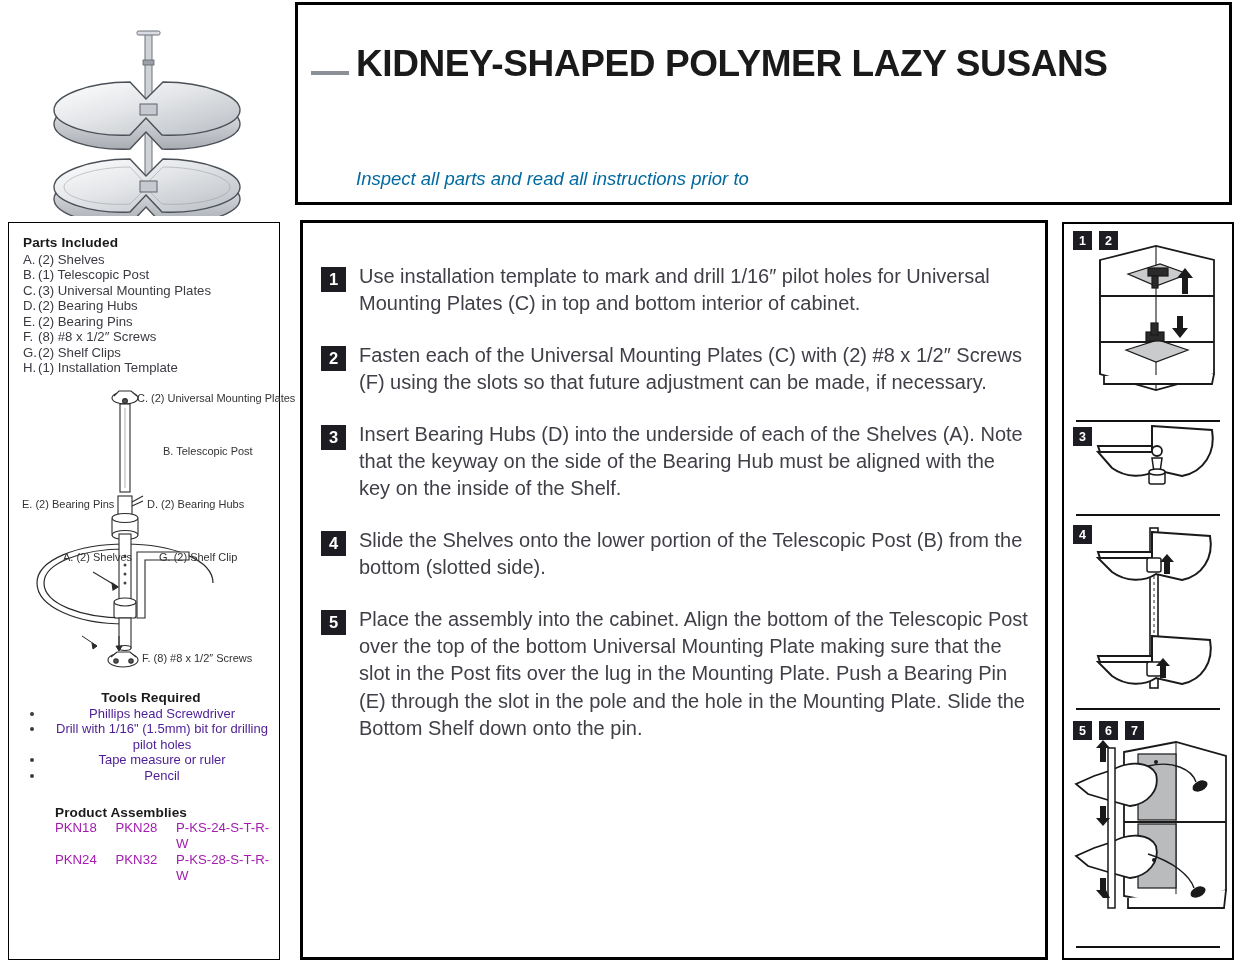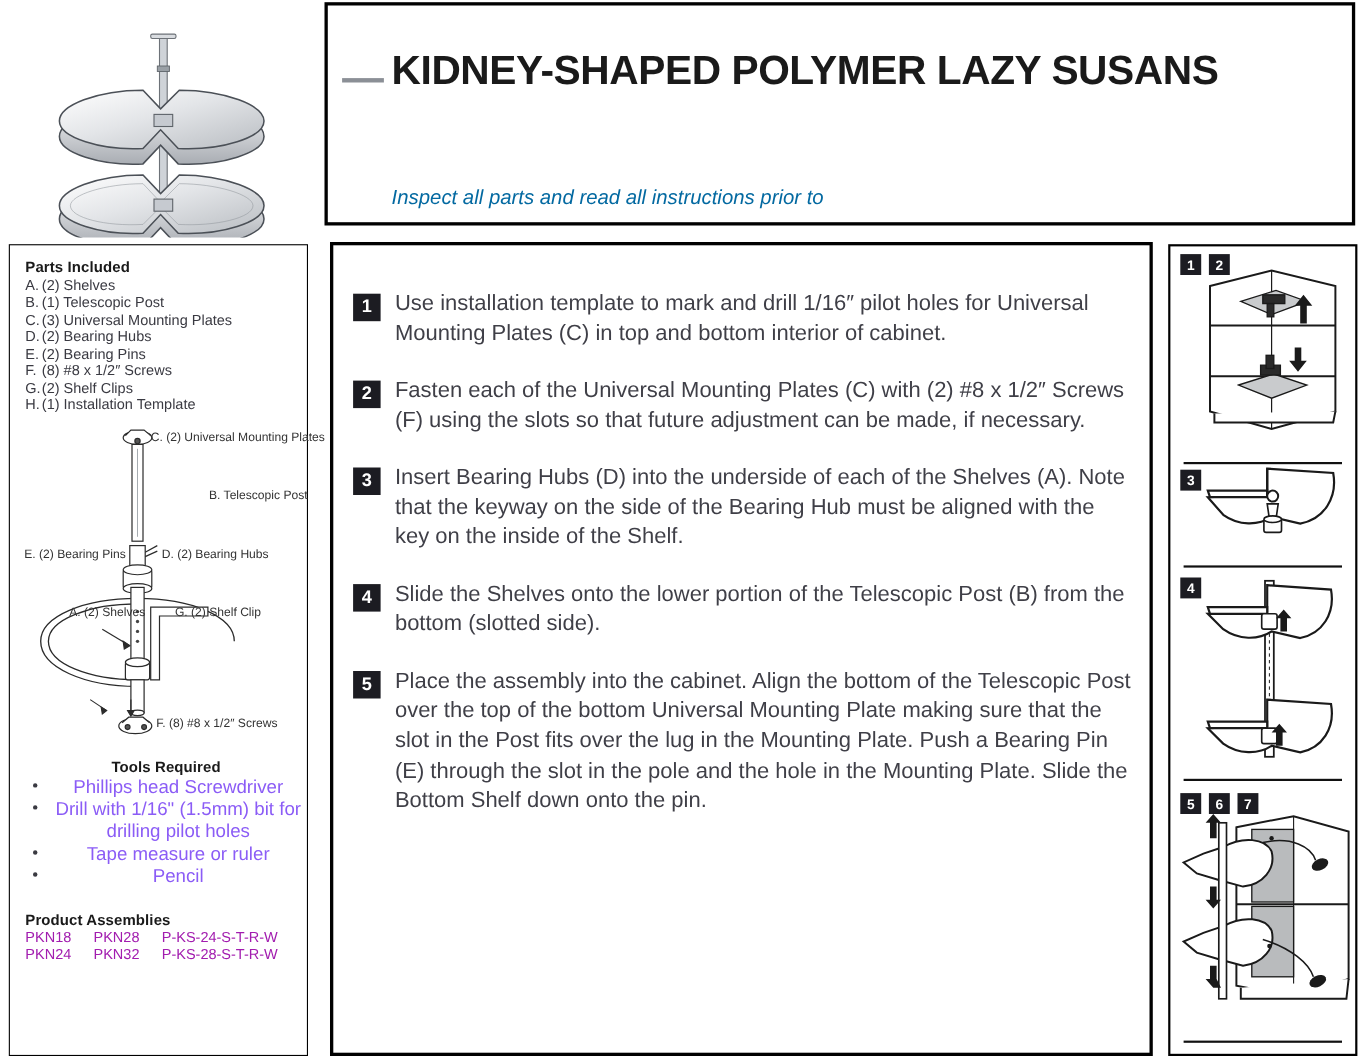--- a/index.html
+++ b/index.html
@@ -75,30 +75,30 @@
   }
   .dlabel {
     position: absolute; font-size: 11px; color: #333;
     white-space: nowrap;
   }
 
   .tools-block { margin-top: 6px; text-align: center; }
   .tools-list { list-style: none; margin-top: 1px; }
   .tools-list li {
     position: relative;
-    font-size: 17px; line-height: 1.2;
-    color: #8b5cf6; padding-left: 22px;
+    font-size: 13px; line-height: 1.2;
+    color: #4c1d95; padding-left: 22px;
   }
   .tools-list li .bullet {
     position: absolute; left: 7px; top: 6px;
     width: 4px; height: 4px; border-radius: 50%;
     background: #3a3a42;
   }
 
-  .assemblies-block { margin-top: 22px; }
+  .assemblies-block { margin-top: 22px; margin-left: 32px; }
   .assembly-row { display: flex; font-size: 13.2px; color: #a21caf; line-height: 1.2; }
   .assembly-row .ac { width: 62px; }
   .assembly-row .ac.wide { width: auto; }
 
   
   .steps-panel {
     position: absolute; left: 300px; top: 220px;
     width: 748px; height: 740px;
     border: 3px solid #000;
     background: #fff;
@@ -258,21 +258,21 @@
 
         <g stroke="#2b2b2b" stroke-width="1" fill="none">
           <path d="M63 252 L78 262"></path>
           <path d="M73 259 L78 262 L74 265 Z" fill="#2b2b2b"></path>
           <path d="M100 252 L100 266"></path>
           <path d="M97 262 L100 267 L103 262 Z" fill="#2b2b2b"></path>
         </g>
       </svg>
 
       <div class="dlabel" style="left:118px; top:8px;">C. (2) Universal Mounting Plates</div>
-      <div class="dlabel" style="left:131px; top:61px;padding-left:40px;">B. Telescopic Post</div>
+      <div class="dlabel" style="left:104px; top:61px;padding-left:40px;">B. Telescopic Post</div>
       <div class="dlabel" style="left:3px;  top:114px;">E. (2) Bearing Pins</div>
       <div class="dlabel" style="left:128px; top:114px;">D. (2) Bearing Hubs</div>
       <div class="dlabel" style="left:44px;  top:167px;">A. (2) Shelves</div>
       <div class="dlabel" style="left:140px; top:167px;">G. (2) Shelf Clip</div>
       <div class="dlabel" style="left:123px; top:268px;">F. (8) #8 x 1/2″ Screws</div>
     </div>
 
     <div class="tools-block">
       <div class="sec-head">Tools Required</div>
       <ul class="tools-list">

